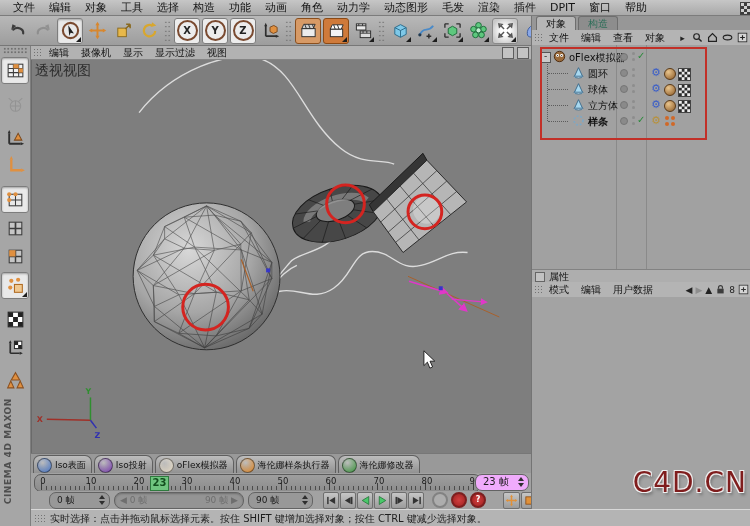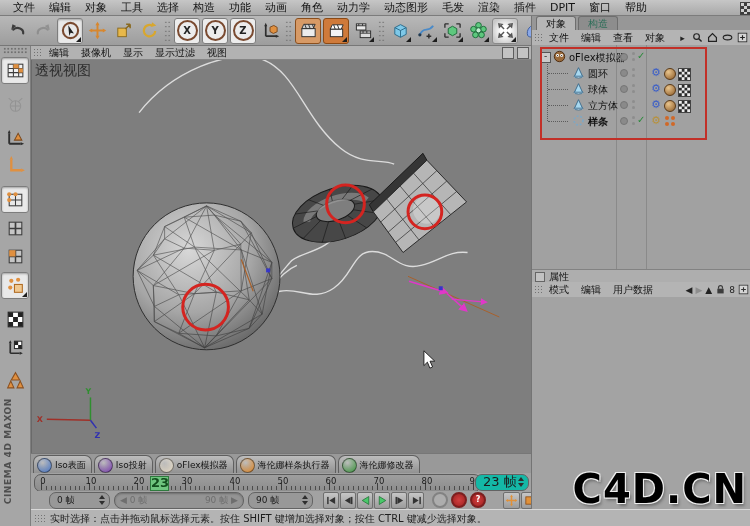--- a/index.html
+++ b/index.html
@@ -59,23 +59,23 @@
   
   .timeline{position:absolute;left:31px;top:473px;width:500px;height:18px;background:#a2a2a2;}
   .ruler{position:absolute;left:3px;top:1px;width:445px;height:16px;background:linear-gradient(#9e9e9e,#8c8c8c);
          border:1px solid #5c5c5c;border-radius:7px;overflow:hidden;}
   .ruler .ticks{position:absolute;left:6px;right:4px;bottom:1px;height:4px;
         background-image:repeating-linear-gradient(90deg,#4c4c4c 0 1px,transparent 1px 4.8px);}
   .ruler .ticks10{position:absolute;left:6px;right:4px;bottom:1px;height:7px;
         background-image:repeating-linear-gradient(90deg,#3e3e3e 0 1px,transparent 1px 48px);}
   .tnum{position:absolute;top:1px;font-size:8.5px;color:#1c1c1c;transform:translateX(-50%);}
   .marker{position:absolute;left:115px;top:1px;width:17px;height:13px;background:#6fc57f;border:1px solid #2f7a3e;
-          font-size:13px;color:#134e1e;text-align:center;line-height:12px;font-weight:bold;}
-  .fspin{position:absolute;right:2px;top:1px;width:45px;height:15px;background:#14b8a6;border:1px solid #636363;border-radius:7px;
-         font-size:13px;line-height:14px;padding-left:7px;color:#1c1c1c;}
+          font-size:10px;color:#134e1e;text-align:center;line-height:12px;font-weight:bold;}
+  .fspin{position:absolute;right:2px;top:1px;width:45px;height:15px;background:#f0abfc;border:1px solid #636363;border-radius:7px;
+         font-size:10px;line-height:14px;padding-left:7px;color:#1c1c1c;}
   .stepper{position:absolute;right:4px;top:2px;width:7px;height:10px;display:flex;flex-direction:column;align-items:center;justify-content:space-between;}
   .stepper i{width:0;height:0;border-style:solid;}
   .stepper .up{border-width:0 3px 4px 3px;border-color:transparent transparent #2e2e2e transparent;}
   .stepper .dn{border-width:4px 3px 0 3px;border-color:#2e2e2e transparent transparent transparent;}
   
   .transport{position:absolute;left:31px;top:491px;width:500px;height:18px;background:#a2a2a2;display:flex;align-items:center;}
   .tspin{position:relative;height:15px;background:#989898;border:1px solid #636363;border-radius:7px;
          font-size:9px;line-height:14px;color:#1c1c1c;flex:none;}
   .slider{position:relative;width:128px;height:15px;margin-left:4px;background:#949494;border:1px solid #636363;border-radius:8px;
           font-size:9px;line-height:14px;color:#6e6e6e;flex:none;box-shadow:inset 0 1px 2px rgba(0,0,0,.25);}
@@ -133,21 +133,21 @@
   .attrhdr{position:absolute;left:0;top:253px;width:219px;height:13px;background:#aeaeae;border-top:1px solid #828282;
            display:flex;align-items:center;font-size:10px;}
   .attrhdr .bx{width:8px;height:8px;border:1px solid #666;background:#c2c2c2;margin:0 4px 0 3px;}
   .attrmenu{position:absolute;left:0;top:266px;width:219px;height:15px;background:#b4b4b4;border-bottom:1px solid #7b7b7b;
             display:flex;align-items:center;}
   .attrmenu .mitem{font-size:10px;padding:0 6px;}
   .attr-icons{position:absolute;right:2px;top:267px;display:flex;align-items:center;gap:3px;height:13px;font-size:9px;color:#222;}
   .attr-icons .faded{color:#8e8e8e;}
   .attr-icons svg{width:11px;height:11px;}
   .attrbody{position:absolute;left:0;top:281px;width:219px;height:212px;background:#a3a3a3;}
-  .watermark{position:absolute;right:4px;top:450px;font-size:40px;font-weight:bold;color:#000000;letter-spacing:1px;
+  .watermark{position:absolute;right:4px;top:450px;font-size:28px;font-weight:normal;color:#7f1d1d;letter-spacing:1px;
              text-shadow:-1px -1px 0 #eee,1px -1px 0 #eee,-1px 1px 0 #eee,1px 1px 0 #eee,2px 3px 3px rgba(50,50,50,.45);}
 </style>
 </head>
 <body>
 
 <div id="app">
 
   <div class="menubar">
     <div id="menubar-items" style="display:flex;">
         <span class="mitem">文件</span>

